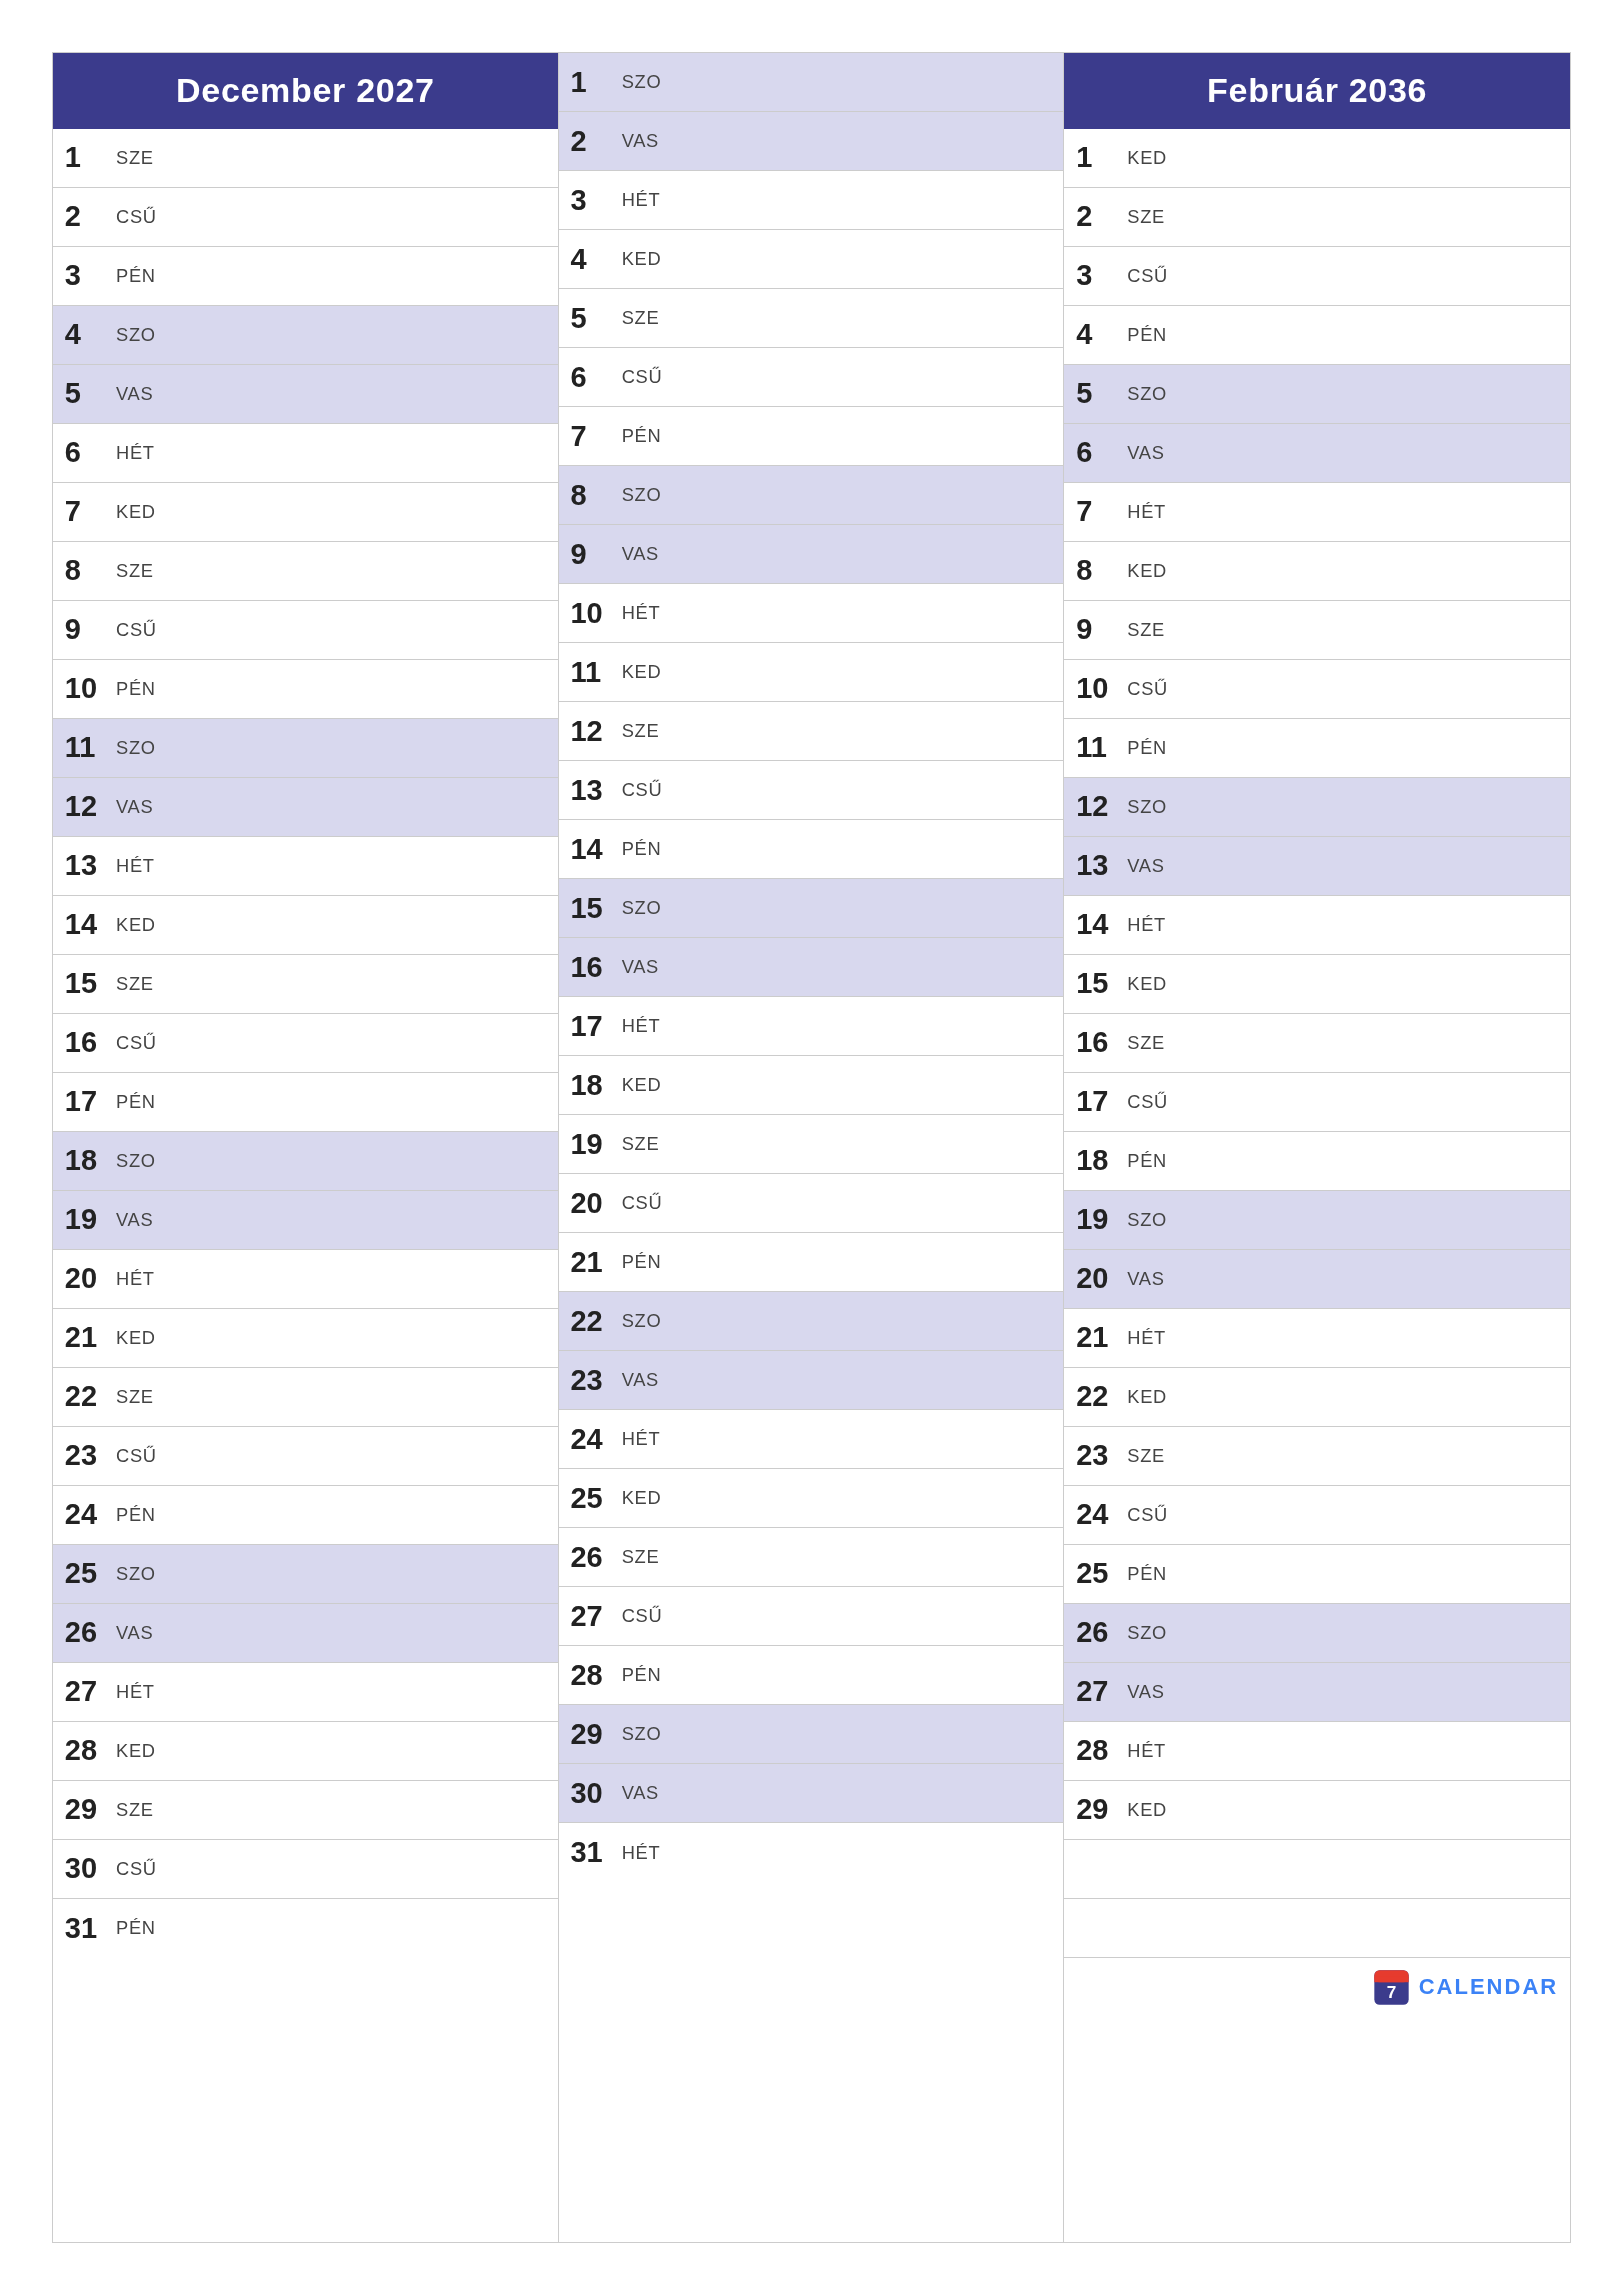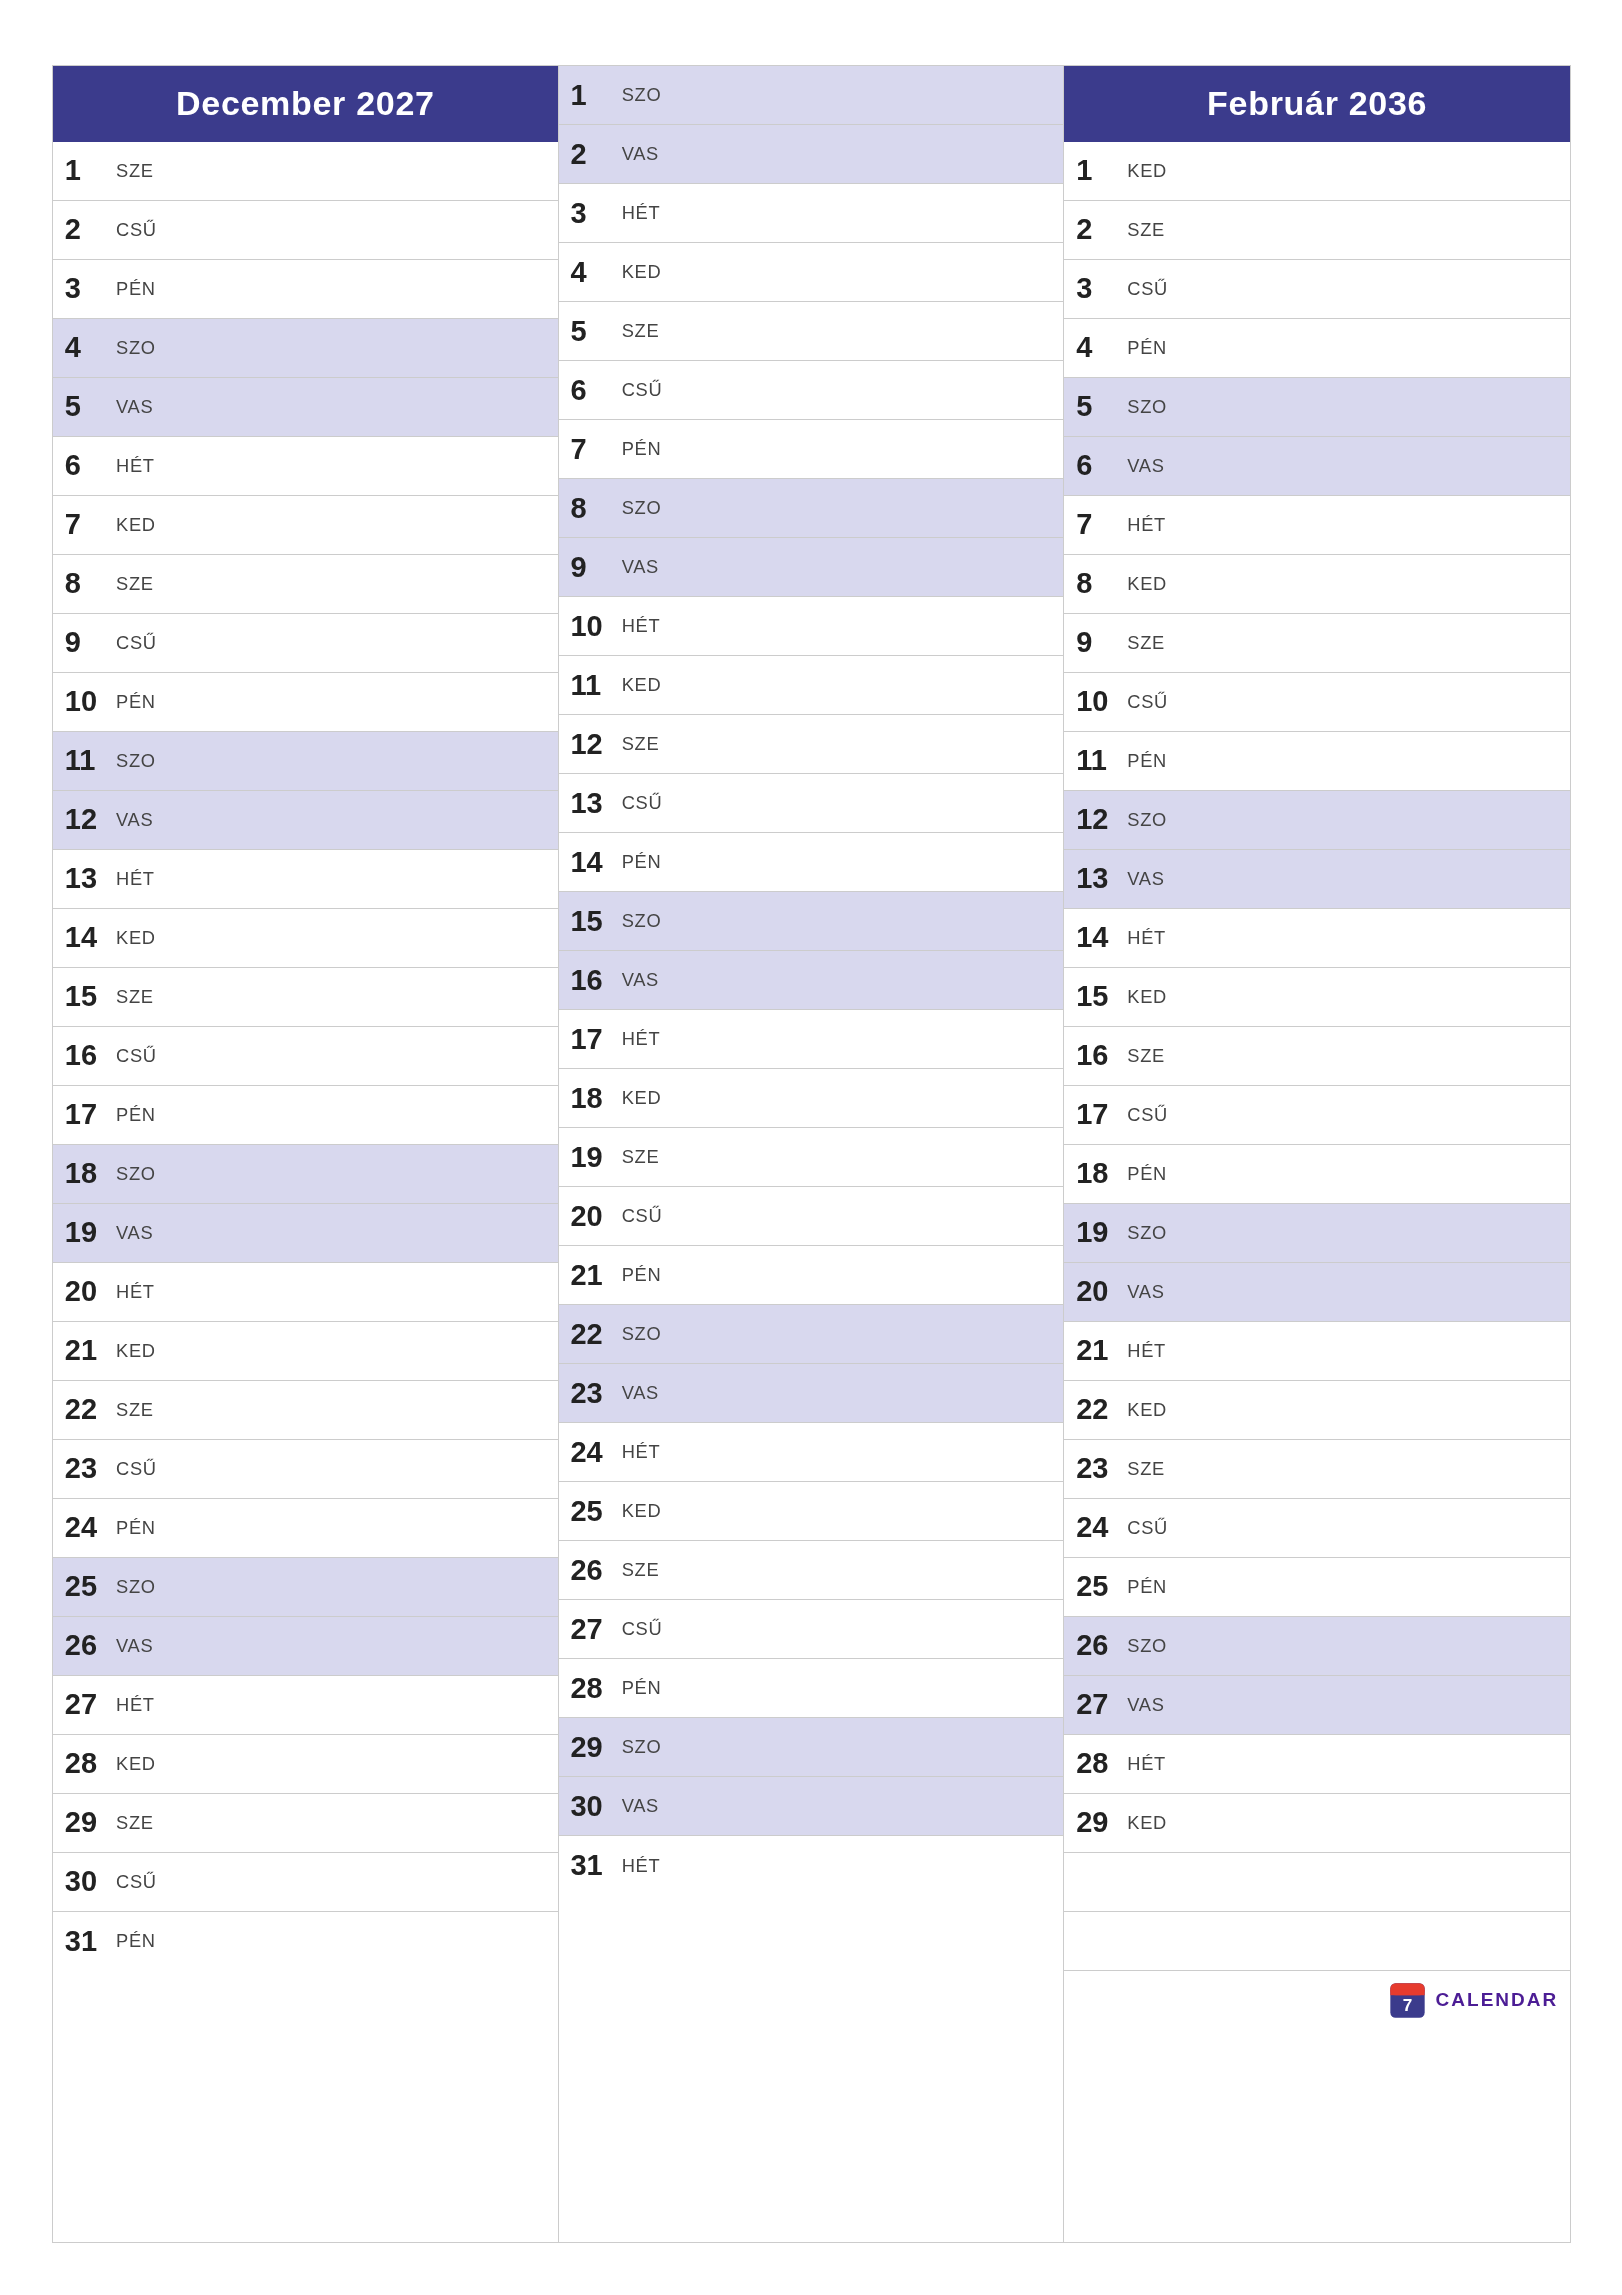--- a/index.html
+++ b/index.html
@@ -6,21 +6,21 @@
     body {
       width: 1623px;
       height: 2295px;
       background: #ffffff;
       font-family: Arial, Helvetica, sans-serif;
       overflow: hidden;
     }
     .page {
       width: 1623px;
       height: 2295px;
-      padding: 65px 52px 52px 52px;
+      padding: 52px 52px 52px 52px;
       display: flex;
       flex-direction: column;
     }
     .calendar-grid {
       display: grid;
       grid-template-columns: 1fr 1fr 1fr;
       flex: 1;
       border: 1px solid #cccccc;
     }
     .month-column {
@@ -73,23 +73,23 @@
       text-transform: uppercase;
       letter-spacing: 0.7px;
     }
     .logo-icon {
       display: inline-block;
       width: 37px;
       height: 37px;
       margin-right: 9.2px;
     }
     .logo-text {
-      font-size: 19px;
+      font-size: 22px;
       font-weight: bold;
-      color: #4c1d95;
+      color: #3b82f6;
       letter-spacing: 2px;
     }
   </style>
 </head>
 <body>
 
 <div class="page">
   <div class="calendar-grid" id="calendar-grid">
 
   <div class="month-column">

